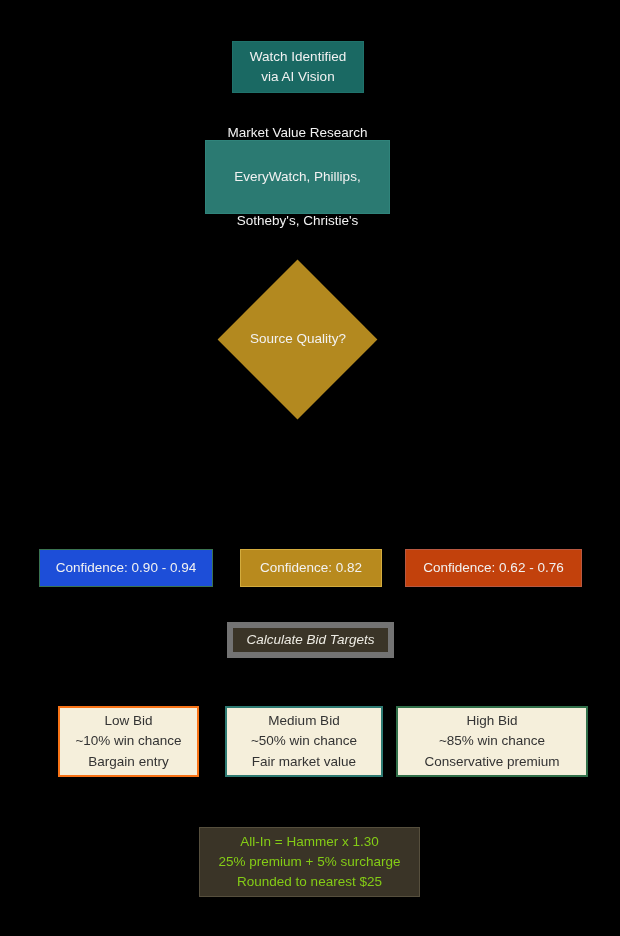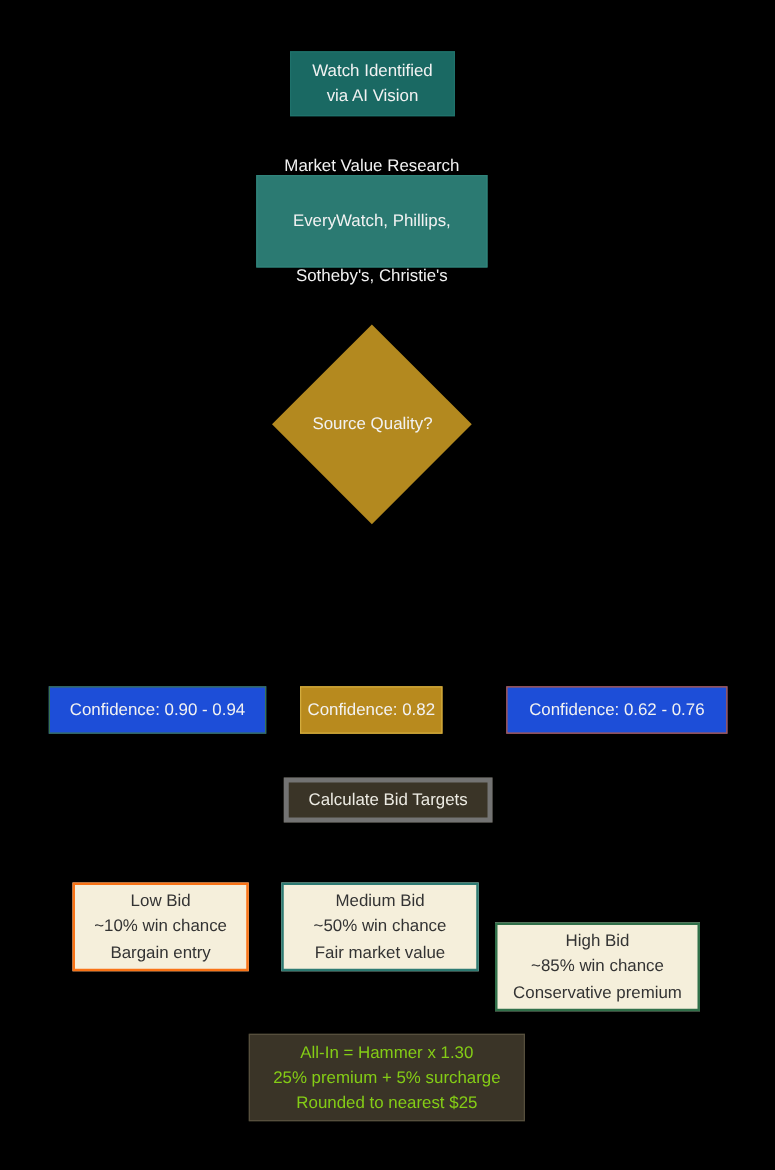--- a/index.html
+++ b/index.html
@@ -60,55 +60,55 @@
     text-align: center;
   }
 
   
   #node-conf-high {
     left: 39px; top: 549px; width: 174px; height: 38px;
     background: #1d4ed8;
     border: 1px solid #3a7350;
   }
   #node-conf-med {
-    left: 240px; top: 549px; width: 114px; height: 38px;
+    left: 240px; top: 549px; width: 142px; height: 38px;
     background: #b88a1e;
     border: 1px solid #d3ac3e;
   }
   #node-conf-low {
     left: 405px; top: 549px; width: 177px; height: 38px;
-    background: #1d4ed8;
+    background: #c2410c;
     border: 1px solid #b85841;
   }
 
   
   #node-calc {
     left: 227px; top: 622px; width: 167px; height: 36px;
     background: #3a3427;
-    border: 4px solid #737373;
+    border: 6px solid #737373;
     color: #edebe3;
+    font-style: italic;
   }
 
   
   .cream {
     background: #f5efdb;
     color: #333333;
   }
   #node-low-bid {
     left: 58px; top: 706px; width: 141px; height: 71px;
     border: 2px solid #f97316;
   }
   #node-med-bid {
     left: 225px; top: 706px; width: 158px; height: 71px;
     border: 2px solid #2e7b73;
   }
   #node-high-bid {
-    left: 396px; top: 706px; width: 164px; height: 71px;
+    left: 396px; top: 706px; width: 192px; height: 71px;
     border: 2px solid #31704a;
-    margin-top: 32px;
   }
 
   
   #node-allin {
     left: 199px; top: 827px; width: 221px; height: 70px;
     background: #3a3427;
     border: 1px solid #564f3d;
     color: #84cc16;
   }
 </style>

